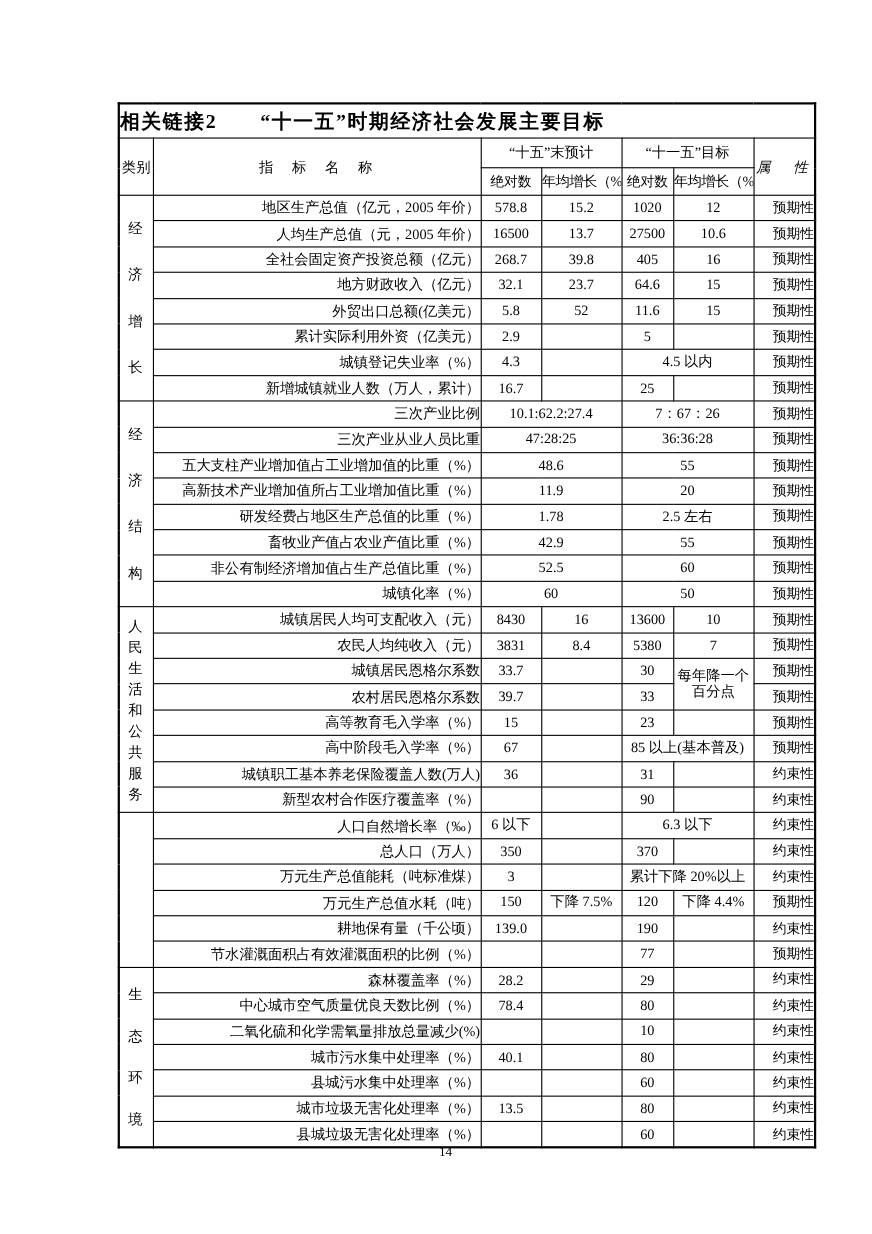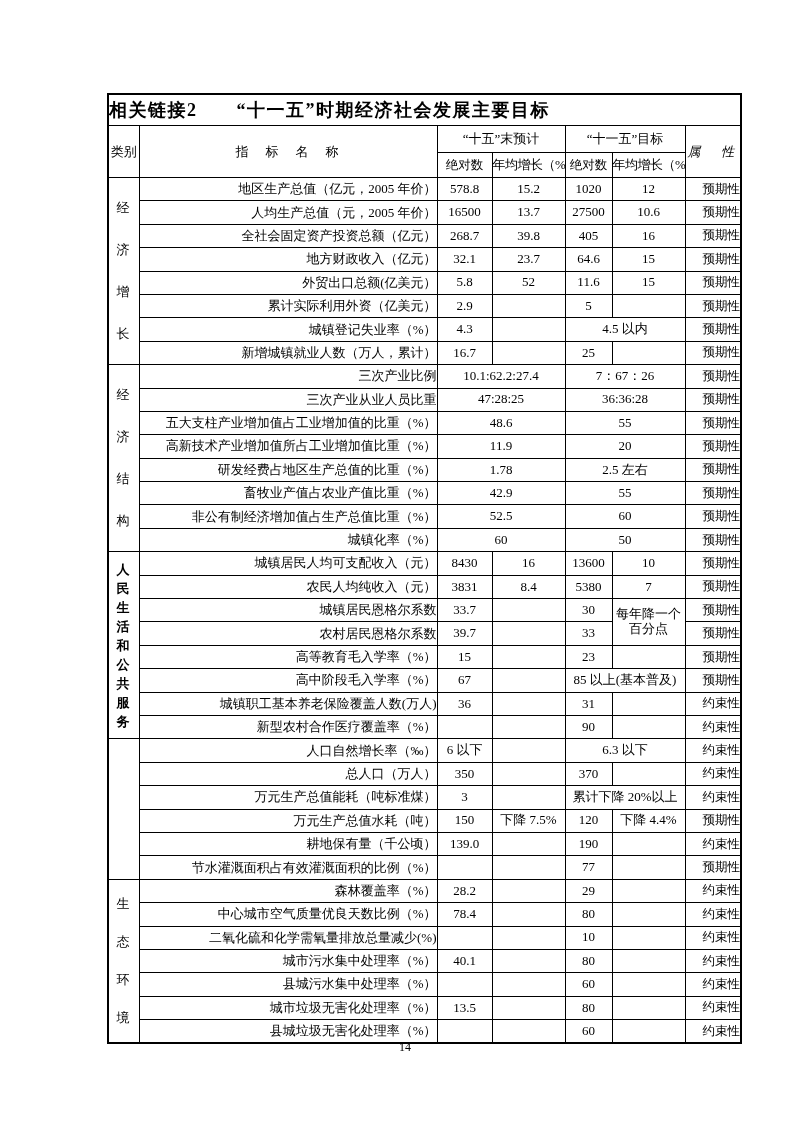--- a/index.html
+++ b/index.html
@@ -183,21 +183,21 @@
           <td class="attr">预期性</td>
         </tr>
         <tr>
           <td class="ind">城镇化率（%）</td>
           <td class="val" colspan="2">60</td>
           <td class="val" colspan="2">50</td>
           <td class="attr">预期性</td>
         </tr>
         <tr>
           <td class="cat" rowspan="8">
-            <div class="cat-text" style="line-height: 19px; font-weight: bold;">人民生活和公共服务</div>
+            <div class="cat-text" style="line-height: 19px;">人民生活和公共服务</div>
           </td>
           <td class="ind">城镇居民人均可支配收入（元）</td>
           <td class="val">8430</td>
           <td class="val">16</td>
           <td class="val">13600</td>
           <td class="val">10</td>
           <td class="attr">预期性</td>
         </tr>
         <tr>
           <td class="ind">农民人均纯收入（元）</td>

